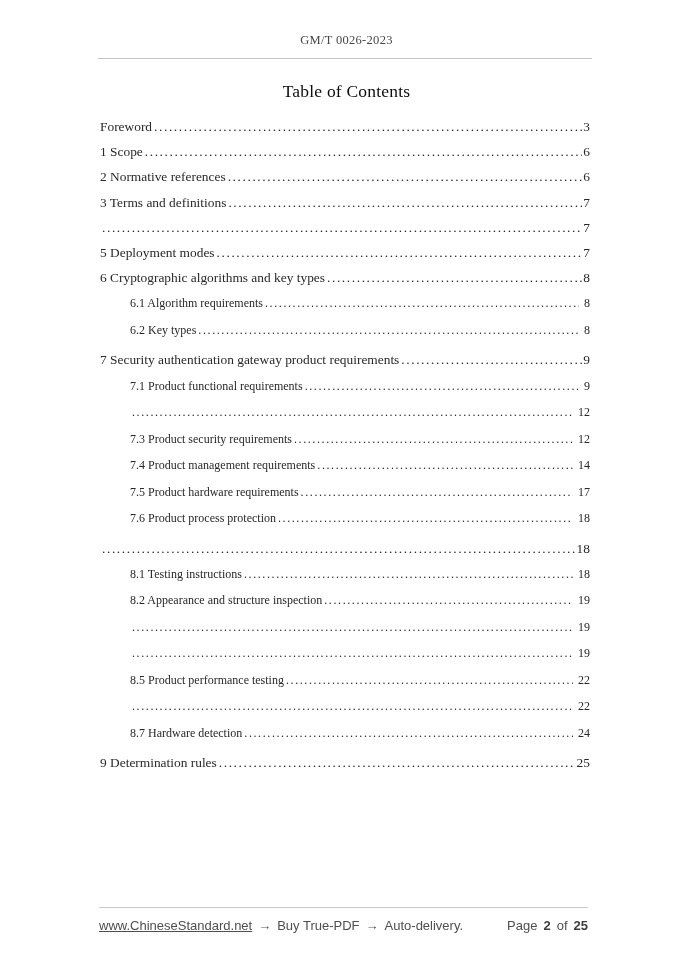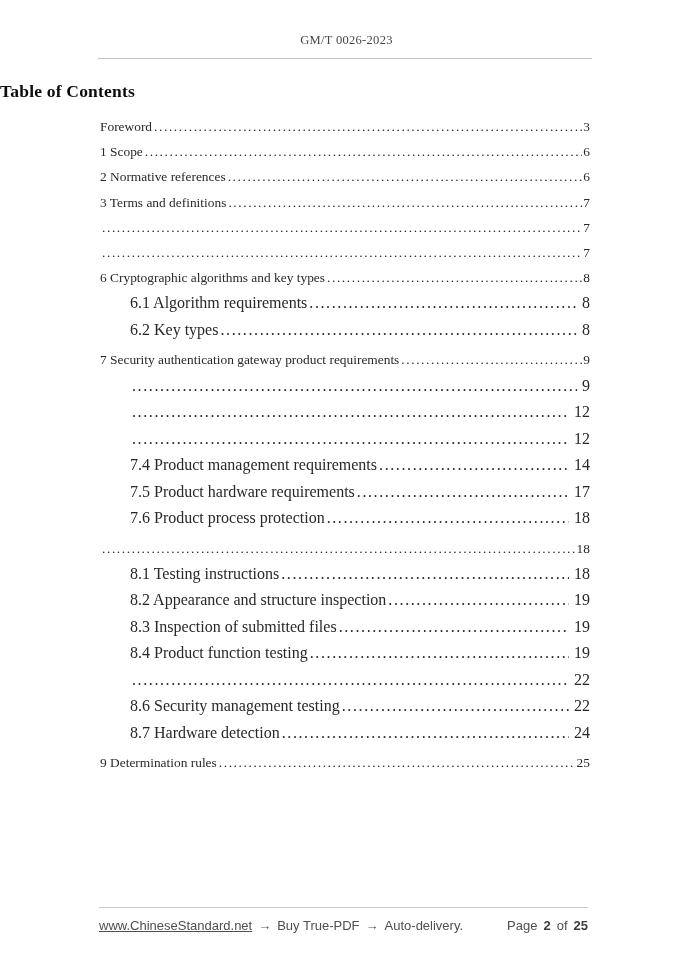--- a/index.html
+++ b/index.html
@@ -33,23 +33,23 @@
     border-top: 1px solid #c4c4c4;
   }
 
   
   .toc-title {
     position: absolute;
     top: 81px;
     left: 0;
     right: 0;
     margin: 0;
-    text-align: left;
+    text-align: center;
     font-size: 17.5px;
-    font-weight: bold;
+    font-weight: normal;
     color: #0d0d0d;
     letter-spacing: 0.2px;
   }
 
   
   .toc {
     position: absolute;
     top: 114px;
     left: 100px;
     width: 490px;
@@ -58,21 +58,21 @@
   .toc-row {
     display: flex;
     align-items: center;
     cursor: pointer;
   }
   .toc-row.lvl1 {
     font-size: 13.4px;
     line-height: 25.2px;
   }
   .toc-row.lvl2 {
-    font-size: 16px;
+    font-size: 12px;
     line-height: 26.5px;
     padding-left: 30px;
   }
   .toc-row.lvl2 + .toc-row.lvl1 {
     margin-top: 4px;
   }
   .toc-label { flex: none; white-space: nowrap; }
   .toc-dots {
     flex: 1;
     overflow: hidden;
@@ -151,20 +151,21 @@
       <div class="toc-row lvl1">
         <span class="toc-label">3 Terms and definitions</span>
         <span class="toc-dots">........................................................................................................................................................................................................</span>
         <span class="toc-page">7</span>
       </div>
       <div class="toc-row lvl1">
         <span class="toc-dots">........................................................................................................................................................................................................</span>
         <span class="toc-page">7</span>
       </div>
       <div class="toc-row lvl1">
+        <span class="toc-label">5 Deployment modes</span>
         <span class="toc-dots">........................................................................................................................................................................................................</span>
         <span class="toc-page">7</span>
       </div>
       <div class="toc-row lvl1">
         <span class="toc-label">6 Cryptographic algorithms and key types</span>
         <span class="toc-dots">........................................................................................................................................................................................................</span>
         <span class="toc-page">8</span>
       </div>
       <div class="toc-row lvl2">
         <span class="toc-label">6.1 Algorithm requirements</span>
@@ -175,28 +176,30 @@
         <span class="toc-label">6.2 Key types</span>
         <span class="toc-dots">........................................................................................................................................................................................................</span>
         <span class="toc-page">8</span>
       </div>
       <div class="toc-row lvl1">
         <span class="toc-label">7 Security authentication gateway product requirements</span>
         <span class="toc-dots">........................................................................................................................................................................................................</span>
         <span class="toc-page">9</span>
       </div>
       <div class="toc-row lvl2">
+        <span class="toc-label">7.1 Product functional requirements</span>
         <span class="toc-dots">........................................................................................................................................................................................................</span>
         <span class="toc-page">9</span>
       </div>
       <div class="toc-row lvl2">
         <span class="toc-dots">........................................................................................................................................................................................................</span>
         <span class="toc-page">12</span>
       </div>
       <div class="toc-row lvl2">
+        <span class="toc-label">7.3 Product security requirements</span>
         <span class="toc-dots">........................................................................................................................................................................................................</span>
         <span class="toc-page">12</span>
       </div>
       <div class="toc-row lvl2">
         <span class="toc-label">7.4 Product management requirements</span>
         <span class="toc-dots">........................................................................................................................................................................................................</span>
         <span class="toc-page">14</span>
       </div>
       <div class="toc-row lvl2">
         <span class="toc-label">7.5 Product hardware requirements</span>
@@ -216,35 +219,33 @@
         <span class="toc-label">8.1 Testing instructions</span>
         <span class="toc-dots">........................................................................................................................................................................................................</span>
         <span class="toc-page">18</span>
       </div>
       <div class="toc-row lvl2">
         <span class="toc-label">8.2 Appearance and structure inspection</span>
         <span class="toc-dots">........................................................................................................................................................................................................</span>
         <span class="toc-page">19</span>
       </div>
       <div class="toc-row lvl2">
-        <span class="toc-label">8.3 Inspection of submitted files</span>
         <span class="toc-dots">........................................................................................................................................................................................................</span>
         <span class="toc-page">19</span>
       </div>
       <div class="toc-row lvl2">
-        <span class="toc-label">8.4 Product function testing</span>
         <span class="toc-dots">........................................................................................................................................................................................................</span>
         <span class="toc-page">19</span>
       </div>
       <div class="toc-row lvl2">
+        <span class="toc-label">8.5 Product performance testing</span>
         <span class="toc-dots">........................................................................................................................................................................................................</span>
         <span class="toc-page">22</span>
       </div>
       <div class="toc-row lvl2">
-        <span class="toc-label">8.6 Security management testing</span>
         <span class="toc-dots">........................................................................................................................................................................................................</span>
         <span class="toc-page">22</span>
       </div>
       <div class="toc-row lvl2">
         <span class="toc-label">8.7 Hardware detection</span>
         <span class="toc-dots">........................................................................................................................................................................................................</span>
         <span class="toc-page">24</span>
       </div>
       <div class="toc-row lvl1">
         <span class="toc-label">9 Determination rules</span>

